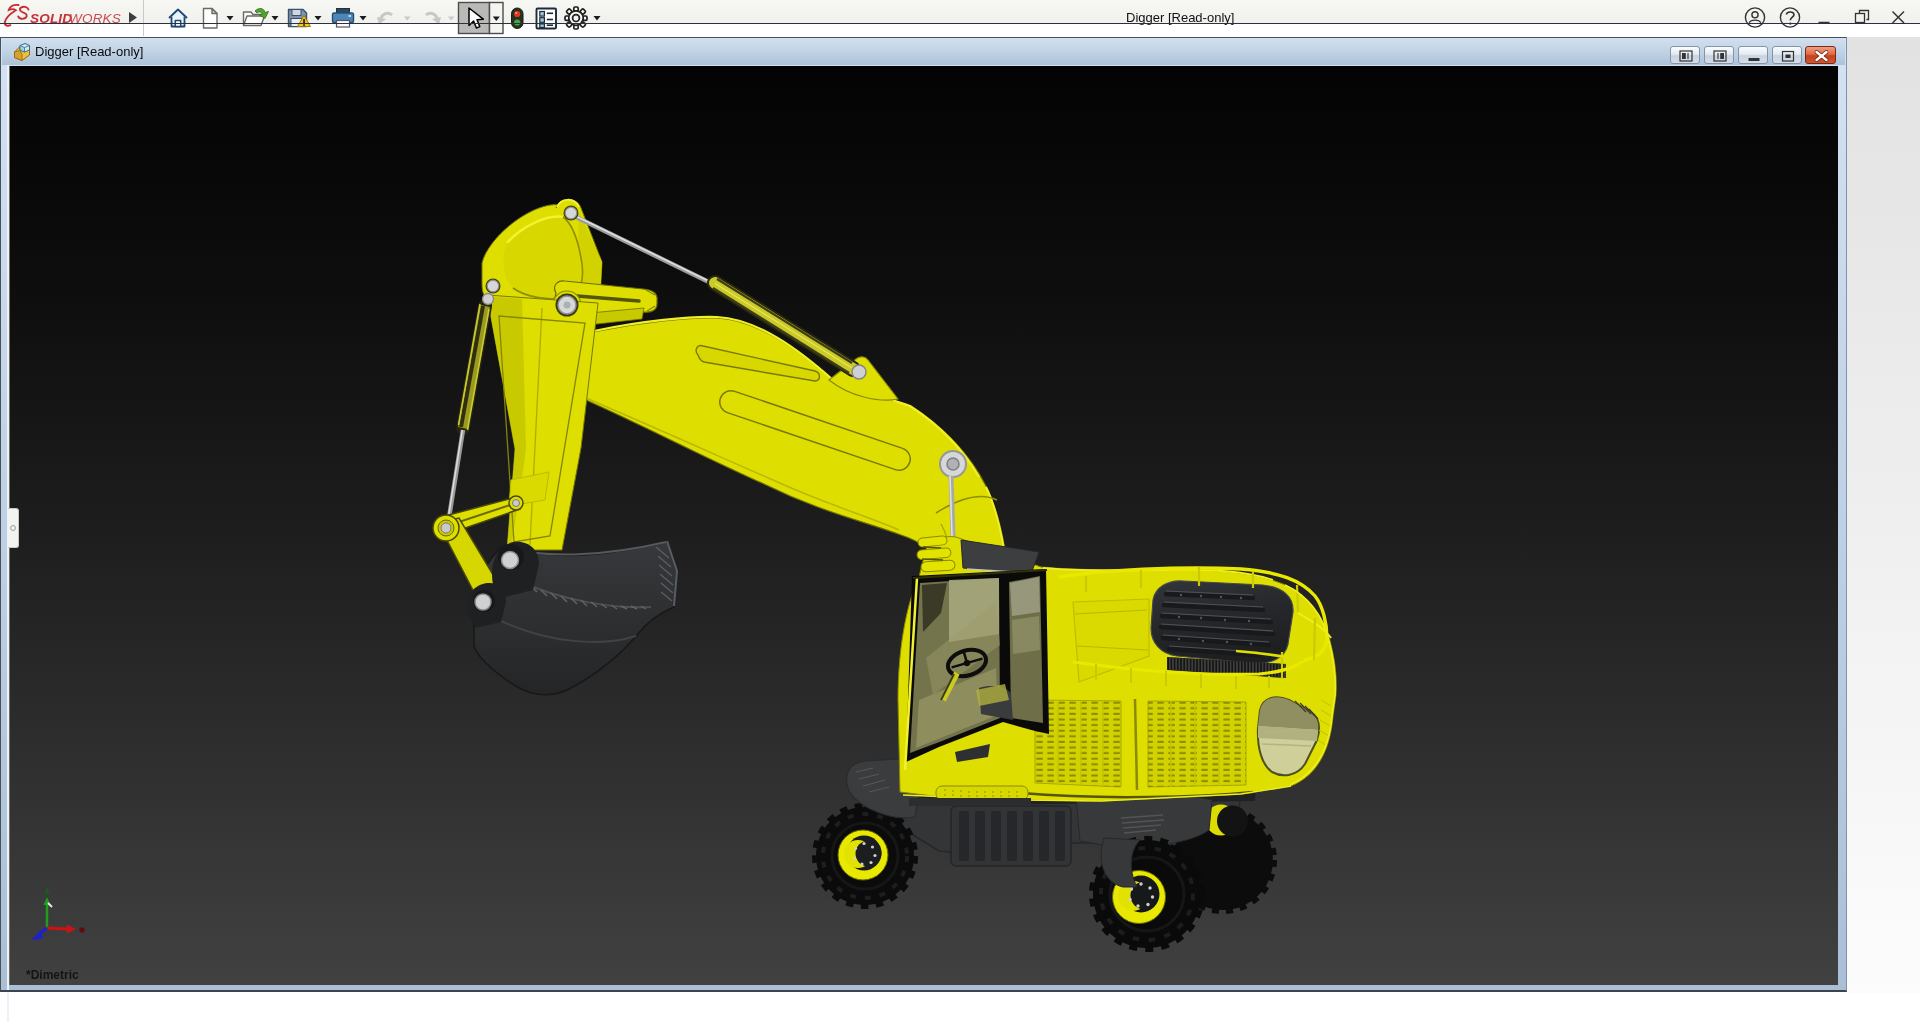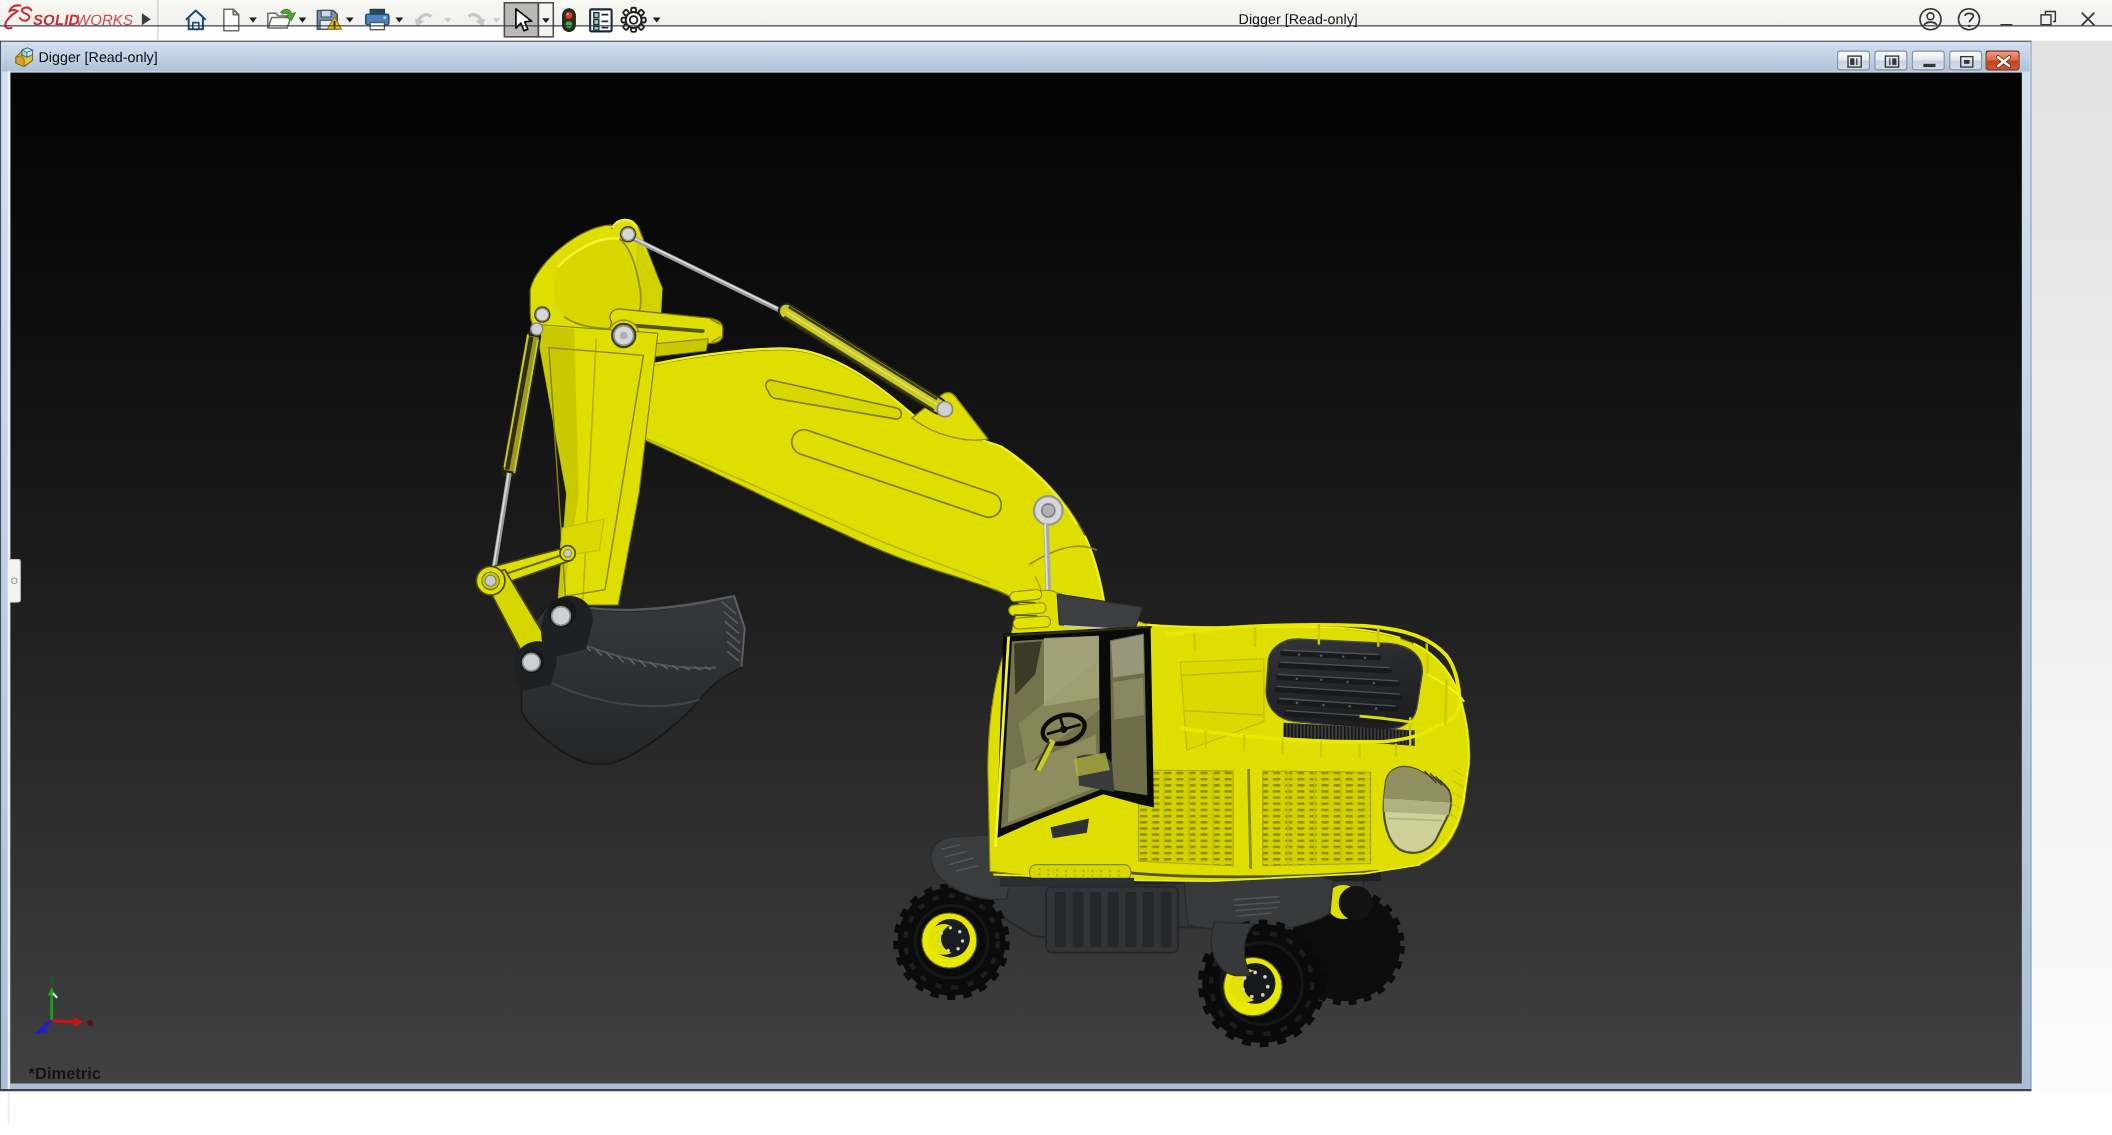--- a/index.html
+++ b/index.html
@@ -13,21 +13,21 @@
 
 #docwin{position:absolute;left:0;top:37px;width:1847px;height:955px;
  background:linear-gradient(#d4e2f2,#aabfd6);}
 #docwin .outline{position:absolute;inset:0;border:1px solid #48505c;border-right:1px solid #7e92aa;border-bottom:2px solid #3c444e;box-sizing:border-box;}
 #doctitle{position:absolute;left:2px;top:1px;width:1843px;height:27px;
  background:linear-gradient(#d2e0ef 0%,#c3d4e6 45%,#adc2d8 100%);}
 #doctitle .txt{position:absolute;left:33px;top:6px;font-size:13px;color:#0a0a0a;}
 #viewport{position:absolute;left:9px;top:29px;width:1829px;height:919px;
  background:linear-gradient(180deg,#030303 0%,#0e0e0e 25%,#1d1d1d 50%,#2f2f2f 76%,#414141 100%);
  border-left:1px solid #6e6e68;box-sizing:border-box;}
-#dimetric{position:absolute;left:16px;top:902px;font-size:15px;font-weight:bold;color:#141414;}
+#dimetric{position:absolute;left:16px;top:902px;font-size:12px;font-weight:bold;color:#141414;}
 
 #lefttab{position:absolute;left:8px;top:471px;width:11px;height:40px;background:#f3f3f0;
  border:1px solid #c8c8c4;border-left:none;border-radius:0 3px 3px 0;box-sizing:border-box;}
 #lefttab .dot{position:absolute;left:2px;top:16px;width:6px;height:6px;border-radius:50%;
  background:#f0f0ee;border:1px solid #a0a09c;box-sizing:border-box;}
 
 #gutter{position:absolute;left:1847px;top:37px;width:73px;height:956px;
  background:linear-gradient(#e2e2e2,#fcfcfc);}
 
 .dbtn{position:absolute;top:8px;width:30px;height:18px;border:1px solid #8494a8;border-radius:3px;

